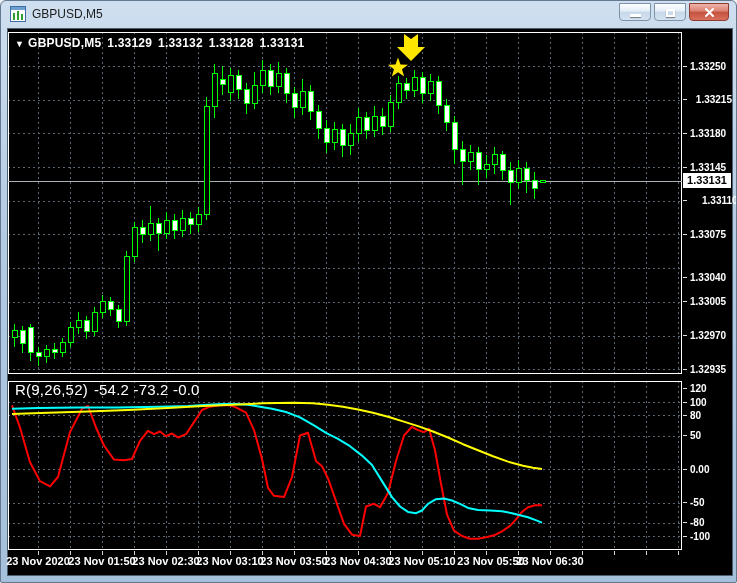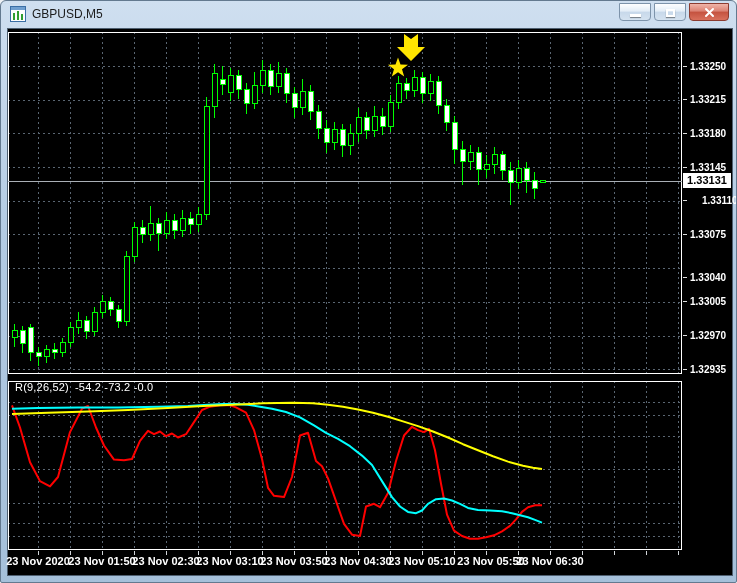--- a/index.html
+++ b/index.html
@@ -15,21 +15,21 @@
   .glyph-min{position:absolute;left:10px;top:10px;width:11px;height:3px;background:#fff;box-shadow:0 1px 1px rgba(0,0,0,.45);}
   .glyph-max{position:absolute;left:11px;top:5px;width:9px;height:8px;border:2px solid #fff;box-shadow:0 1px 1px rgba(0,0,0,.4);box-sizing:border-box;}
   .content{position:absolute;left:6px;top:27px;width:724px;height:546px;background:#000;border:1px solid #4e5f70;box-sizing:content-box;}
   svg{position:absolute;left:0;display:block;}
   #main{top:0;}
   #ind{top:350px;}
   .hdr{position:absolute;left:7px;color:#fff;font-size:12px;font-weight:700;letter-spacing:.2px;white-space:nowrap;z-index:5;}
   .hdr.m{top:7px;}
   .hdr span{margin-right:6px;}
   .hdr .mk{font-size:9px;margin-right:4px;}
-  .hdr.ihdr{top:352px;font-weight:400;font-size:11px;}
+  .hdr.ihdr{top:352px;font-weight:400;font-size:15px;}
   .paxis,.iaxis{position:absolute;left:675px;width:49px;color:#fff;font-size:10px;font-weight:700;z-index:4;}
   .paxis{top:0;height:349px;}
   .iaxis{top:350px;height:172px;}
   .axl{position:absolute;left:0;width:100%;height:13px;line-height:13px;}
   .axl i{position:absolute;left:0;top:6px;width:4px;border-top:1px solid #ddd;}
   .axl b{font-weight:700;margin-left:7px;}
   .pricebox{position:absolute;left:675px;width:48px;height:15px;background:#fff;color:#000;font-size:11px;font-weight:700;
             line-height:15px;text-align:center;z-index:6;}
   .taxis{position:absolute;left:0;top:522px;width:724px;height:24px;color:#fff;font-size:11px;font-weight:700;z-index:4;}
   .tl{position:absolute;top:4px;transform:translateX(-50%);white-space:nowrap;}
@@ -271,36 +271,49 @@
           <line x1="0" y1="124.5" x2="674" y2="124.5"></line>
           <line x1="0" y1="144.5" x2="674" y2="144.5"></line>
           <line x1="0" y1="157.5" x2="674" y2="157.5"></line>
         </g>
         <rect x="0.5" y="2.5" width="673" height="168" fill="none" stroke="#ffffff" shape-rendering="crispEdges"></rect>
         <polyline points="4,26.3 12,48.5 22,83.3 32,102.1 42,107.4 50,98.0 62,53.1 74,29.7 80,27.0 88,48.5 96,66.5 106,80.6 116,81.3 124,80.0 132,61.9 140,51.8 146,55.2 152,52.5 158,57.2 164,54.5 170,58.5 178,55.2 186,43.1 194,31.0 202,27.7 212,26.3 222,26.3 228,28.4 238,33.7 246,51.1 254,80.0 260,108.8 266,116.8 276,118.1 284,98.0 292,56.5 300,53.8 308,82.0 314,87.3 320,99.4 328,122.2 336,144.9 344,155.7 352,157.0 358,127.5 366,124.8 372,128.2 380,114.1 388,82.0 396,56.5 404,47.8 410,51.1 416,53.1 421,49.8 427,71.2 433,104.7 439,135.6 446,151.6 454,157.0 462,159.7 470,159.7 478,158.3 486,156.3 494,152.3 502,146.9 508,140.3 514,132.9 520,128.2 527,126.2 534,126.2" fill="none" stroke="#ff0000" stroke-width="2" stroke-linejoin="round"></polyline>
         <polyline points="4,29.7 30,29.0 70,28.4 110,28.4 150,27.7 180,27.0 200,25.7 215,25.0 228,25.0 240,25.7 252,27.7 264,29.7 278,33.0 292,38.4 306,46.4 318,53.8 330,59.8 342,67.2 354,76.6 364,86.0 374,102.1 384,118.1 392,127.5 400,132.9 408,134.2 414,131.5 420,124.8 428,120.2 436,119.5 444,121.5 452,124.8 460,128.9 470,130.9 482,131.5 494,132.2 504,134.2 512,136.2 520,138.2 527,140.9 534,143.6" fill="none" stroke="#00ffff" stroke-width="2" stroke-linejoin="round"></polyline>
         <polyline points="4,35.1 40,33.7 80,32.4 120,31.0 160,29.0 195,27.0 225,25.7 255,24.3 285,23.7 305,24.3 320,25.7 335,27.7 350,30.4 365,33.7 380,37.7 395,42.4 410,47.1 425,52.5 440,58.5 455,65.2 470,71.2 485,77.3 500,82.6 515,86.7 525,88.7 534,90.0" fill="none" stroke="#ffff00" stroke-width="2" stroke-linejoin="round"></polyline>
       </svg>
 
+    <div class="hdr m">
+      <span class="mk">▼</span><span>GBPUSD,M5</span><span>1.33129</span><span>1.33132</span><span>1.33128</span><span>1.33131</span>
+    </div>
 
     <div class="hdr ihdr">
       <span>R(9,26,52)</span><span>-54.2 -73.2 -0.0</span>
     </div>
 
     <div class="paxis" id="paxis">
         <div class="axl" style="top: 30.5px;"><i></i><b>1.33250</b></div>
-        <div class="axl" style="top: 64.2px;"><i></i><b>1.33215</b></div>
+        <div class="axl" style="top: 64.2px; text-align: right;"><i></i><b>1.33215</b></div>
         <div class="axl" style="top: 97.8px;"><i></i><b>1.33180</b></div>
         <div class="axl" style="top: 131.5px;"><i></i><b>1.33145</b></div>
         <div class="axl" style="top: 165.2px; padding-left: 12px;"><i></i><b>1.33110</b></div>
         <div class="axl" style="top: 198.8px;"><i></i><b>1.33075</b></div>
         <div class="axl" style="top: 232.5px; margin-top: 9px;"><i></i><b>1.33040</b></div>
         <div class="axl" style="top: 266.2px;"><i></i><b>1.33005</b></div>
         <div class="axl" style="top: 299.8px;"><i></i><b>1.32970</b></div>
         <div class="axl" style="top: 333.5px;"><i></i><b>1.32935</b></div>
+      </div>
+    <div class="iaxis" id="iaxis">
+        <div class="axl" style="top: 3.1px;"><i></i><b>120</b></div>
+        <div class="axl" style="top: 16.5px;"><i></i><b>100</b></div>
+        <div class="axl" style="top: 29.9px;"><i></i><b>80</b></div>
+        <div class="axl" style="top: 50px;"><i></i><b>50</b></div>
+        <div class="axl" style="top: 83.5px;"><i></i><b>0.00</b></div>
+        <div class="axl" style="top: 117px;"><i></i><b>-50</b></div>
+        <div class="axl" style="top: 137.1px;"><i></i><b>-80</b></div>
+        <div class="axl" style="top: 150.5px;"><i></i><b>-100</b></div>
       </div>
     <div class="pricebox" id="pricebox" style="top: 144.1px;">1.33131</div>
     <div class="taxis" id="taxis">
         <div class="tick" style="left: 30px;"></div>
         <div class="tick" style="left: 62px;"></div>
         <div class="tick" style="left: 94px;"></div>
         <div class="tick" style="left: 126px;"></div>
         <div class="tick" style="left: 158px;"></div>
         <div class="tick" style="left: 190px;"></div>
         <div class="tick" style="left: 222px;"></div>

